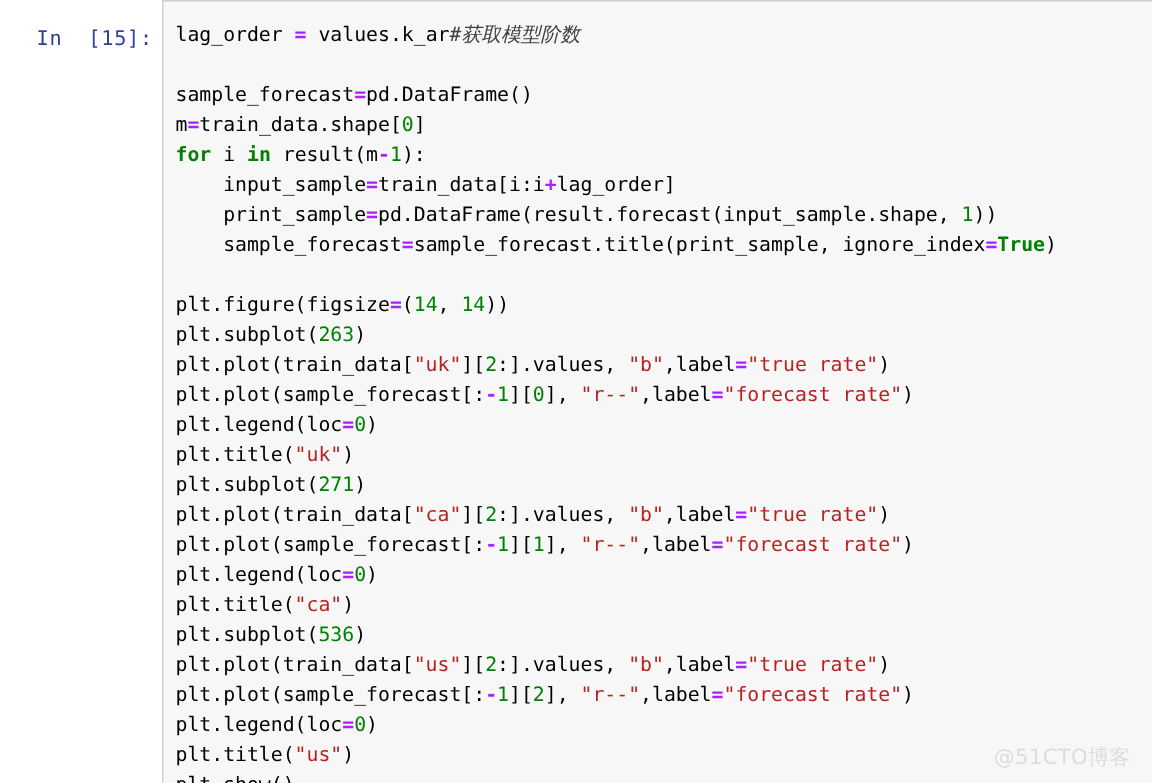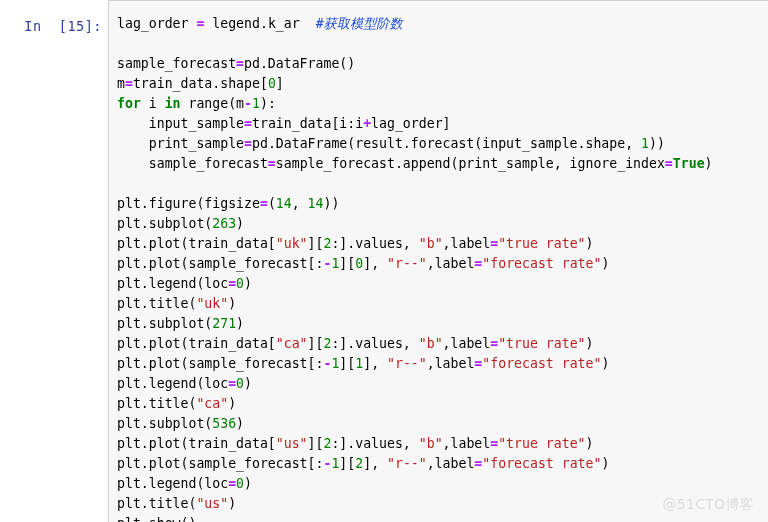--- a/index.html
+++ b/index.html
@@ -74,21 +74,21 @@
     color: #000000;
     white-space: pre;
     tab-size: 4;
   }
 
   
   .k  { color: #008000; font-weight: bold; }   
   .o  { color: #AA22FF; font-weight: bold; }   
   .n  { color: #008000; }                      
   .s  { color: #BA2121; }                      
-  .c  { color: #1d4ed8; font-style: italic; margin-left: 16px; }  
+  .c  { color: #404040; font-style: italic; }  
   .p  { color: #000000; }                      
 
   
   .watermark {
     position: absolute;
     right: 14px;
     bottom: 8px;
     color: #dcdcdc;
     font-family: "DejaVu Sans", sans-serif;
     font-size: 14px;
@@ -100,28 +100,28 @@
 </style>
 </head>
 <body>
 
 <div id="notebook">
   <div class="cell-row">
 
     <div class="prompt">In  [15]:</div>
 
     <div class="input-area">
-      <pre class="code"><span class="p">lag_order </span><span class="o">=</span><span class="p"> legend.k_ar</span><span class="c">#获取模型阶数</span>
+      <pre class="code"><span class="p">lag_order </span><span class="o">=</span><span class="p"> values.k_ar</span><span class="c">#获取模型阶数</span>
 <span class="p"></span>
 <span class="p">sample_forecast</span><span class="o">=</span><span class="p">pd.DataFrame()</span>
 <span class="p">m</span><span class="o">=</span><span class="p">train_data.shape[</span><span class="n">0</span><span class="p">]</span>
-<span class="k">for</span><span class="p"> i </span><span class="k">in</span><span class="p"> range(m</span><span class="o">-</span><span class="n">1</span><span class="p">):</span>
+<span class="k">for</span><span class="p"> i </span><span class="k">in</span><span class="p"> result(m</span><span class="o">-</span><span class="n">1</span><span class="p">):</span>
 <span class="p">    input_sample</span><span class="o">=</span><span class="p">train_data[i:i</span><span class="o">+</span><span class="p">lag_order]</span>
 <span class="p">    print_sample</span><span class="o">=</span><span class="p">pd.DataFrame(result.forecast(input_sample.shape, </span><span class="n">1</span><span class="p">))</span>
-<span class="p">    sample_forecast</span><span class="o">=</span><span class="p">sample_forecast.append(print_sample, ignore_index</span><span class="o">=</span><span class="k">True</span><span class="p">)</span>
+<span class="p">    sample_forecast</span><span class="o">=</span><span class="p">sample_forecast.title(print_sample, ignore_index</span><span class="o">=</span><span class="k">True</span><span class="p">)</span>
 <span class="p"></span>
 <span class="p">plt.figure(figsize</span><span class="o">=</span><span class="p">(</span><span class="n">14</span><span class="p">, </span><span class="n">14</span><span class="p">))</span>
 <span class="p">plt.subplot(</span><span class="n">263</span><span class="p">)</span>
 <span class="p">plt.plot(train_data[</span><span class="s">"uk"</span><span class="p">][</span><span class="n">2</span><span class="p">:].values, </span><span class="s">"b"</span><span class="p">,label</span><span class="o">=</span><span class="s">"true rate"</span><span class="p">)</span>
 <span class="p">plt.plot(sample_forecast[:</span><span class="o">-</span><span class="n">1</span><span class="p">][</span><span class="n">0</span><span class="p">], </span><span class="s">"r--"</span><span class="p">,label</span><span class="o">=</span><span class="s">"forecast rate"</span><span class="p">)</span>
 <span class="p">plt.legend(loc</span><span class="o">=</span><span class="n">0</span><span class="p">)</span>
 <span class="p">plt.title(</span><span class="s">"uk"</span><span class="p">)</span>
 <span class="p">plt.subplot(</span><span class="n">271</span><span class="p">)</span>
 <span class="p">plt.plot(train_data[</span><span class="s">"ca"</span><span class="p">][</span><span class="n">2</span><span class="p">:].values, </span><span class="s">"b"</span><span class="p">,label</span><span class="o">=</span><span class="s">"true rate"</span><span class="p">)</span>
 <span class="p">plt.plot(sample_forecast[:</span><span class="o">-</span><span class="n">1</span><span class="p">][</span><span class="n">1</span><span class="p">], </span><span class="s">"r--"</span><span class="p">,label</span><span class="o">=</span><span class="s">"forecast rate"</span><span class="p">)</span>

